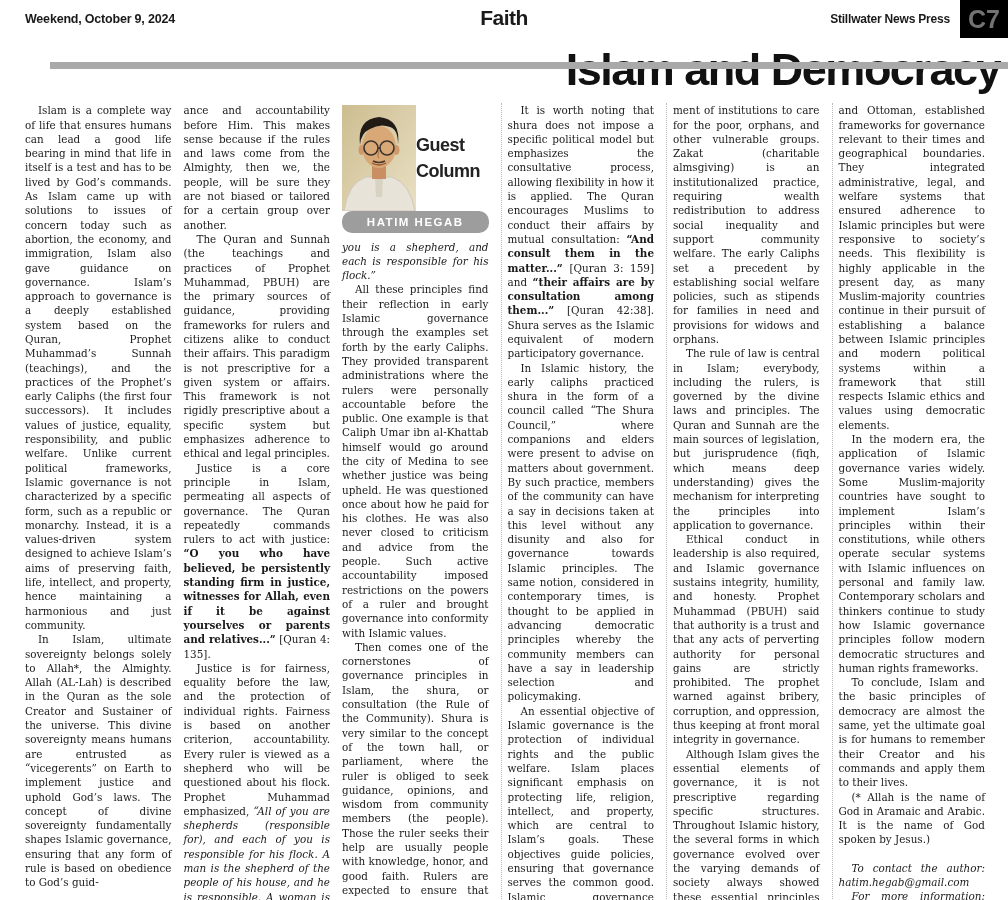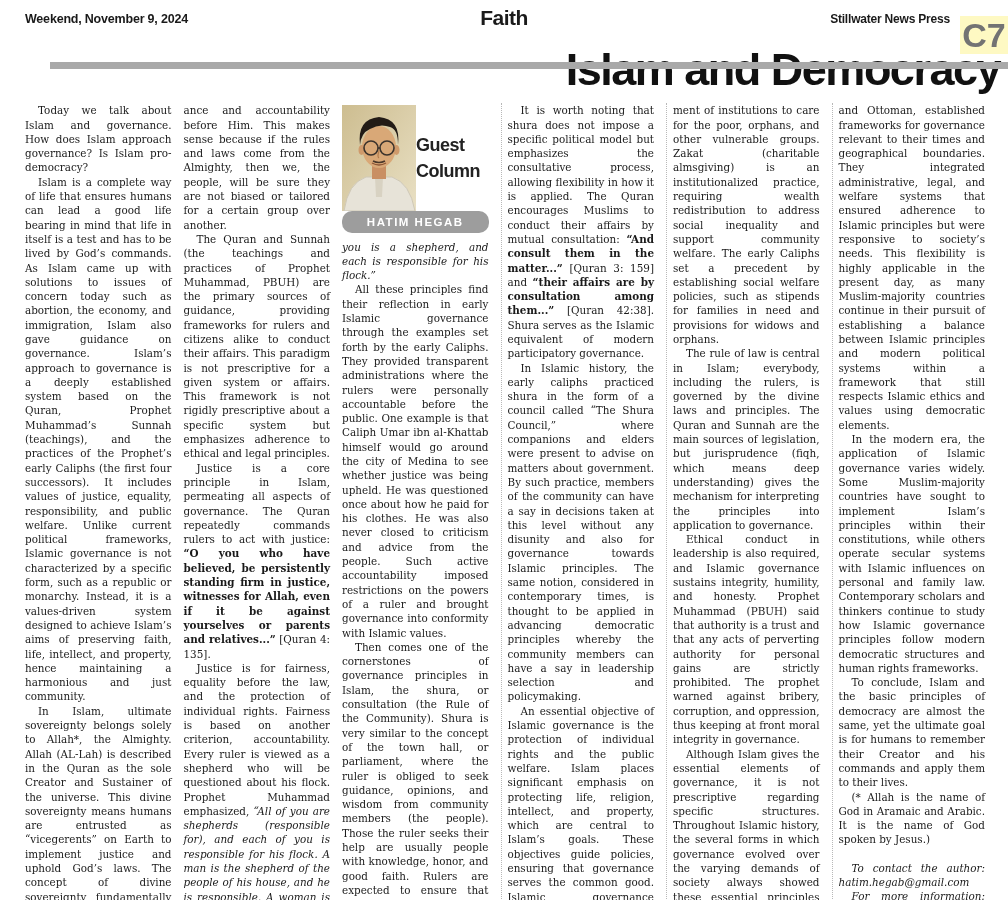--- a/index.html
+++ b/index.html
@@ -8,22 +8,22 @@
     font-family:"DejaVu Serif",serif;overflow:hidden;position:relative;
   }
   
   .page-header{position:relative;height:38px;padding:0 0 0 25px;}
   .ph-date{position:absolute;left:25px;top:12px;font-family:"Liberation Sans",sans-serif;
     font-weight:bold;font-size:12.5px;letter-spacing:-0.2px;}
   .ph-section{position:absolute;left:0;right:0;top:6px;text-align:center;
     font-family:"Liberation Sans",sans-serif;font-weight:bold;font-size:21px;letter-spacing:-0.5px;}
   .ph-paper{position:absolute;right:58px;top:12px;font-family:"Liberation Sans",sans-serif;
     font-weight:bold;font-size:12px;letter-spacing:-0.2px;}
-  .ph-pagenum{position:absolute;right:0;top:16px;width:48px;height:38px;background:#fef9c3;
-    color:#737373;font-family:"Liberation Sans",sans-serif;font-weight:bold;font-size:34px;
+  .ph-pagenum{position:absolute;right:0;top:0;width:48px;height:38px;background:#000000;
+    color:#737373;font-family:"Liberation Sans",sans-serif;font-weight:bold;font-size:25px;
     display:flex;align-items:center;justify-content:center;}
   .ph-rule{height:7px;background:#a9a9a9;margin:31px 0 0 25px;position:absolute;left:25px;right:0;top:31px;}
   
   .headline{margin:8px 8px 6px 0;text-align:right;font-family:"Liberation Sans",sans-serif;
     font-weight:bold;font-size:45px;letter-spacing:-1.5px;line-height:1.05;color:#111;}
   
   .columns{display:flex;gap:12px;padding:4px 23px 0 25px;height:800px;overflow:hidden;}
   .col{flex:1 1 0;min-width:0;font-size:10.4px;line-height:14.3px;text-align:justify;
     hyphens:auto;-webkit-hyphens:auto;}
   .col.ruled{border-left:1px dotted #b8b8b8;padding-left:6px;}
@@ -40,32 +40,31 @@
     font-family:"Liberation Sans",sans-serif;font-weight:bold;font-size:18px;
     letter-spacing:-0.5px;line-height:1.45;color:#222;}
   .author-bar{background:#9d9d9d;color:#ffffff;text-align:center;
     font-family:"Liberation Sans",sans-serif;font-weight:bold;font-size:11.5px;
     letter-spacing:1.5px;padding:4px 0 3px 0;border-radius:10px;}
 </style>
 </head>
 <body>
 
 <div class="page-header">
-  <div class="ph-date">Weekend, November 9, 2024</div>
+  <div class="ph-date">Weekend, October 9, 2024</div>
   <div class="ph-section">Faith</div>
   <div class="ph-paper">Stillwater News Press</div>
   <div class="ph-pagenum">C7</div>
   <div class="ph-rule"></div>
 </div>
 
 <h1 class="headline">Islam and Democracy</h1>
 
 <div class="columns">
   <div class="col">
-      <p class="p"><span>Today we talk about Islam and governance. How does Islam approach governance? Is Islam pro-democracy?</span></p>
       <p class="p"><span>Islam is a complete way of life that ensures humans can lead a good life bearing in mind that life in itself is a test and has to be lived by God’s commands. As Islam came up with solutions to issues of concern today such as abortion, the economy, and immigration, Islam also gave guidance on governance. Islam’s approach to governance is a deeply established system based on the Quran, Prophet Muhammad’s Sunnah (teachings), and the practices of the Prophet’s early Caliphs (the first four successors). It includes values of justice, equality, responsibility, and public welfare. Unlike current political frameworks, Islamic governance is not characterized by a specific form, such as a republic or monarchy. Instead, it is a values-driven system designed to achieve Islam’s aims of preserving faith, life, intellect, and property, hence maintaining a harmonious and just community.</span></p>
       <p class="p"><span>In Islam, ultimate sovereignty belongs solely to Allah*, the Almighty. Allah (AL-Lah) is described in the Quran as the sole Creator and Sustainer of the universe. This divine sovereignty means humans are entrusted as “vicegerents” on Earth to implement justice and uphold God’s laws. The concept of divine sovereignty fundamentally shapes Islamic governance, ensuring that any form of rule is based on obedience to God’s guid-</span></p>
     </div>
   <div class="col">
       <p class="p noindent"><span>ance and accountability before Him. This makes sense because if the rules and laws come from the Almighty, then we, the people, will be sure they are not biased or tailored for a certain group over another.</span></p>
       <p class="p"><span>The Quran and Sunnah (the teachings and practices of Prophet Muhammad, PBUH) are the primary sources of guidance, providing frameworks for rulers and citizens alike to conduct their affairs. This paradigm is not prescriptive for a given system or affairs. This framework is not rigidly prescriptive about a specific system but emphasizes adherence to ethical and legal principles.</span></p>
       <p class="p"><span>Justice is a core principle in Islam, permeating all aspects of governance. The Quran repeatedly commands rulers to act with justice: </span><span class="b">“O you who have believed, be persistently standing firm in justice, witnesses for Allah, even if it be against yourselves or parents and relatives...”</span><span> [Quran 4: 135].</span></p>
       <p class="p"><span>Justice is for fairness, equality before the law, and the protection of individual rights. Fairness is based on another criterion, accountability. Every ruler is viewed as a shepherd who will be questioned about his flock. Prophet Muhammad emphasized, </span><span class="i">“All of you are shepherds (responsible for), and each of you is responsible for his flock. A man is the shepherd of the people of his house, and he is responsible. A woman is the shepherd of her husband’s house, and she is responsible. A servant is a shepherd of his master’s money and he is responsible. Each of</span></p>
     </div>
   <div class="col">

